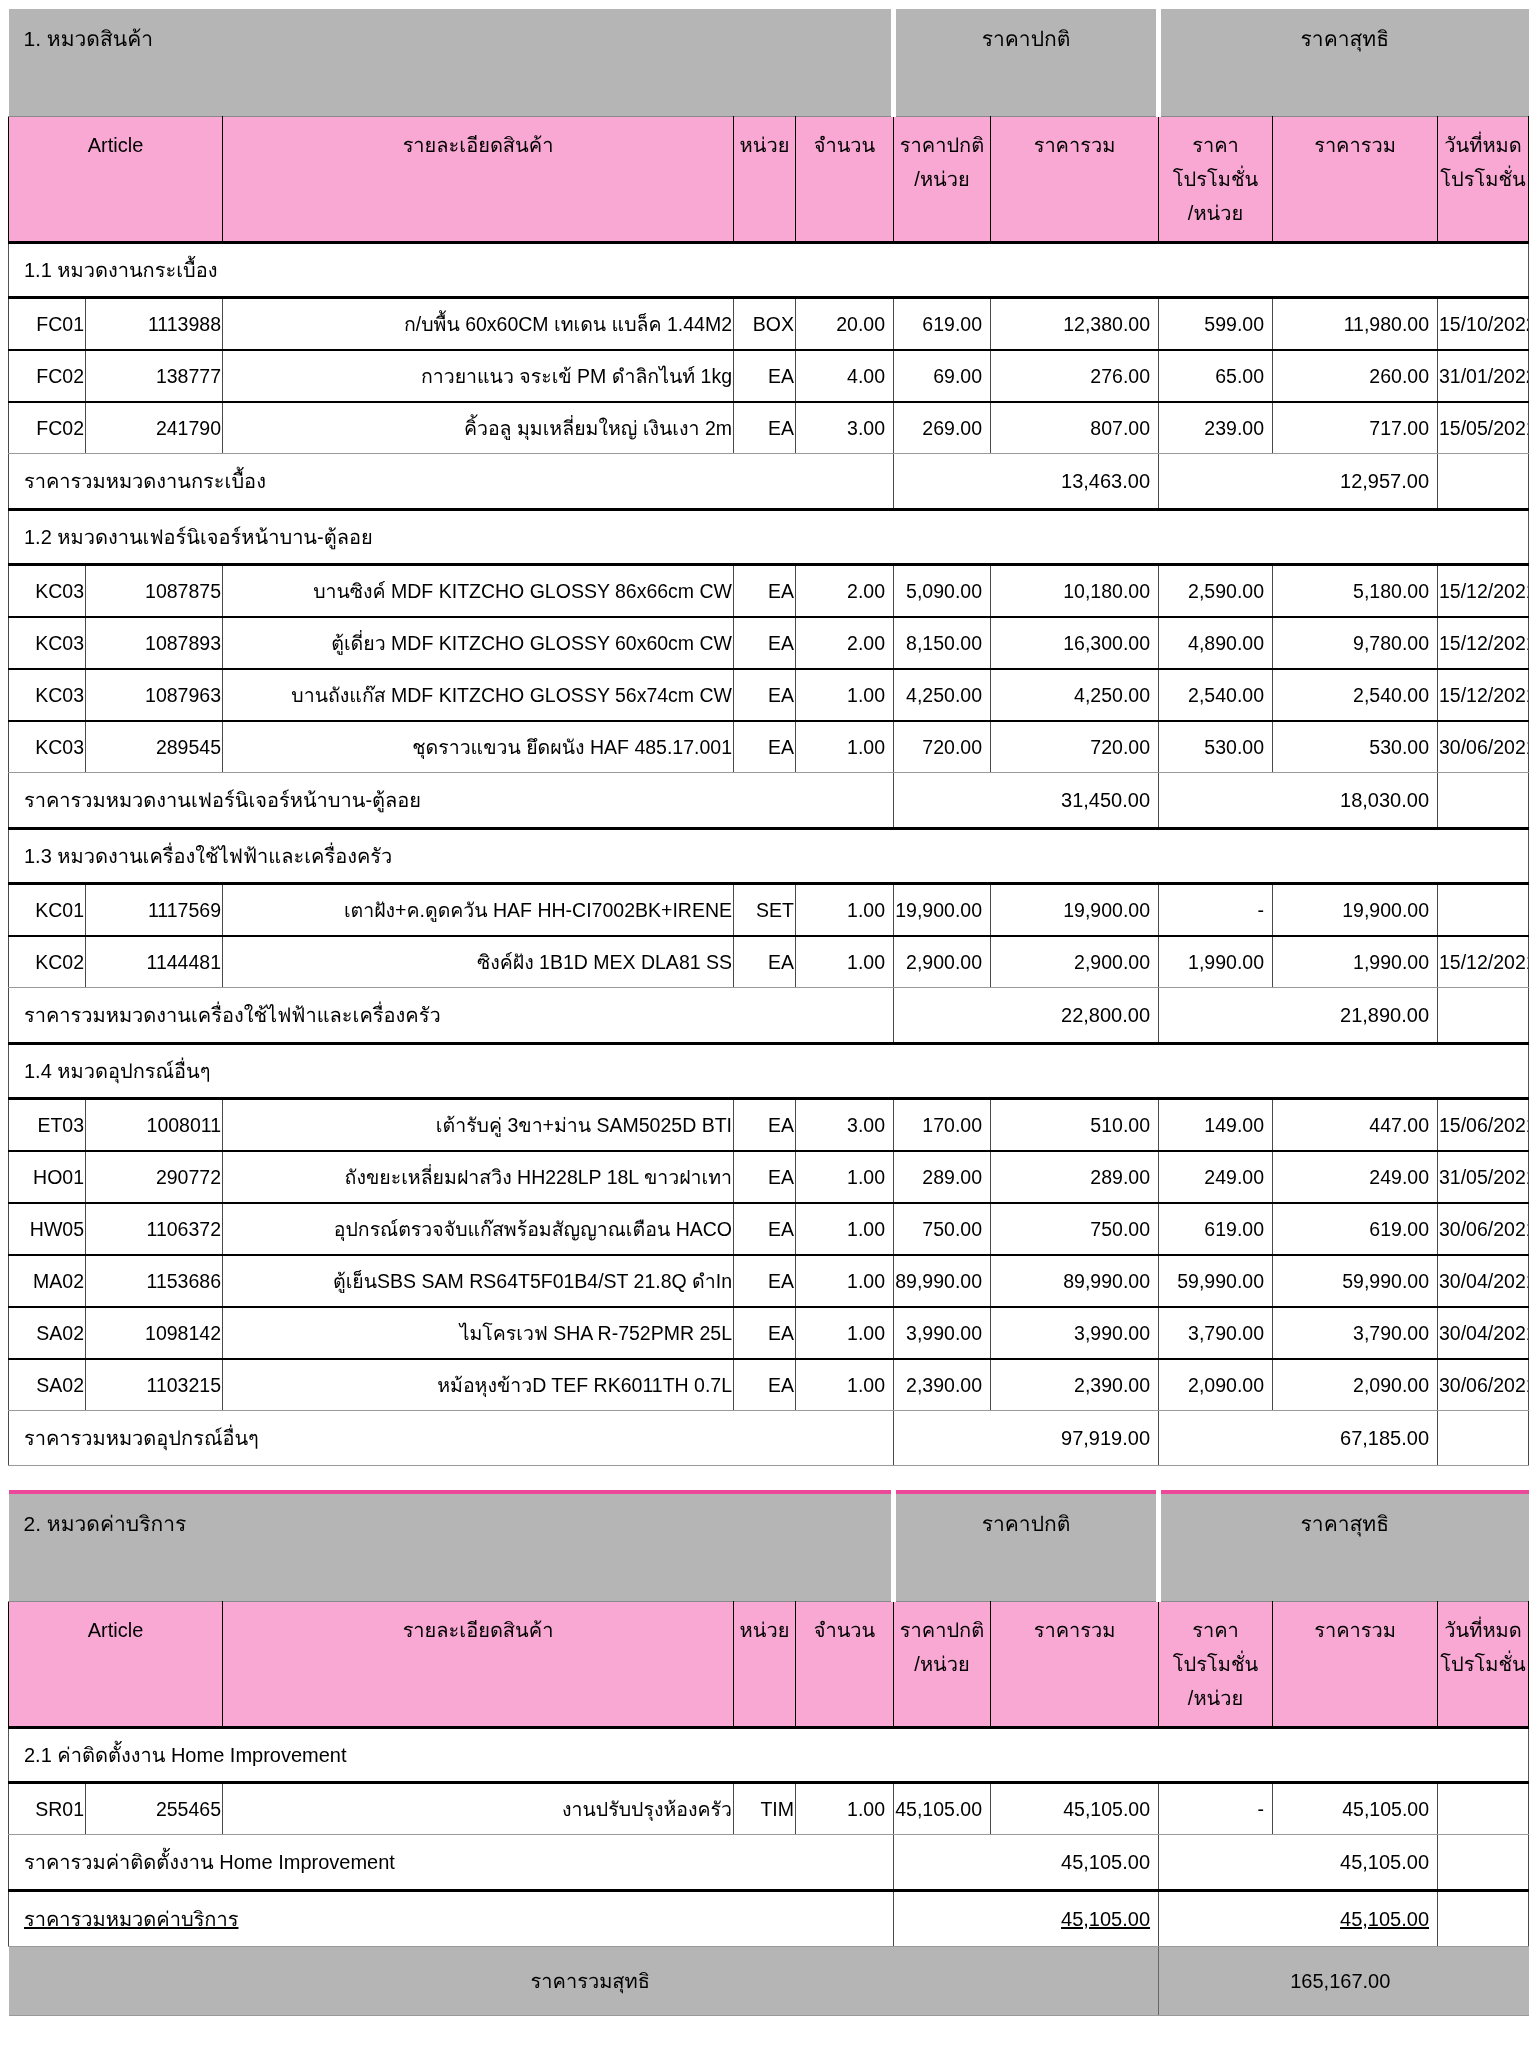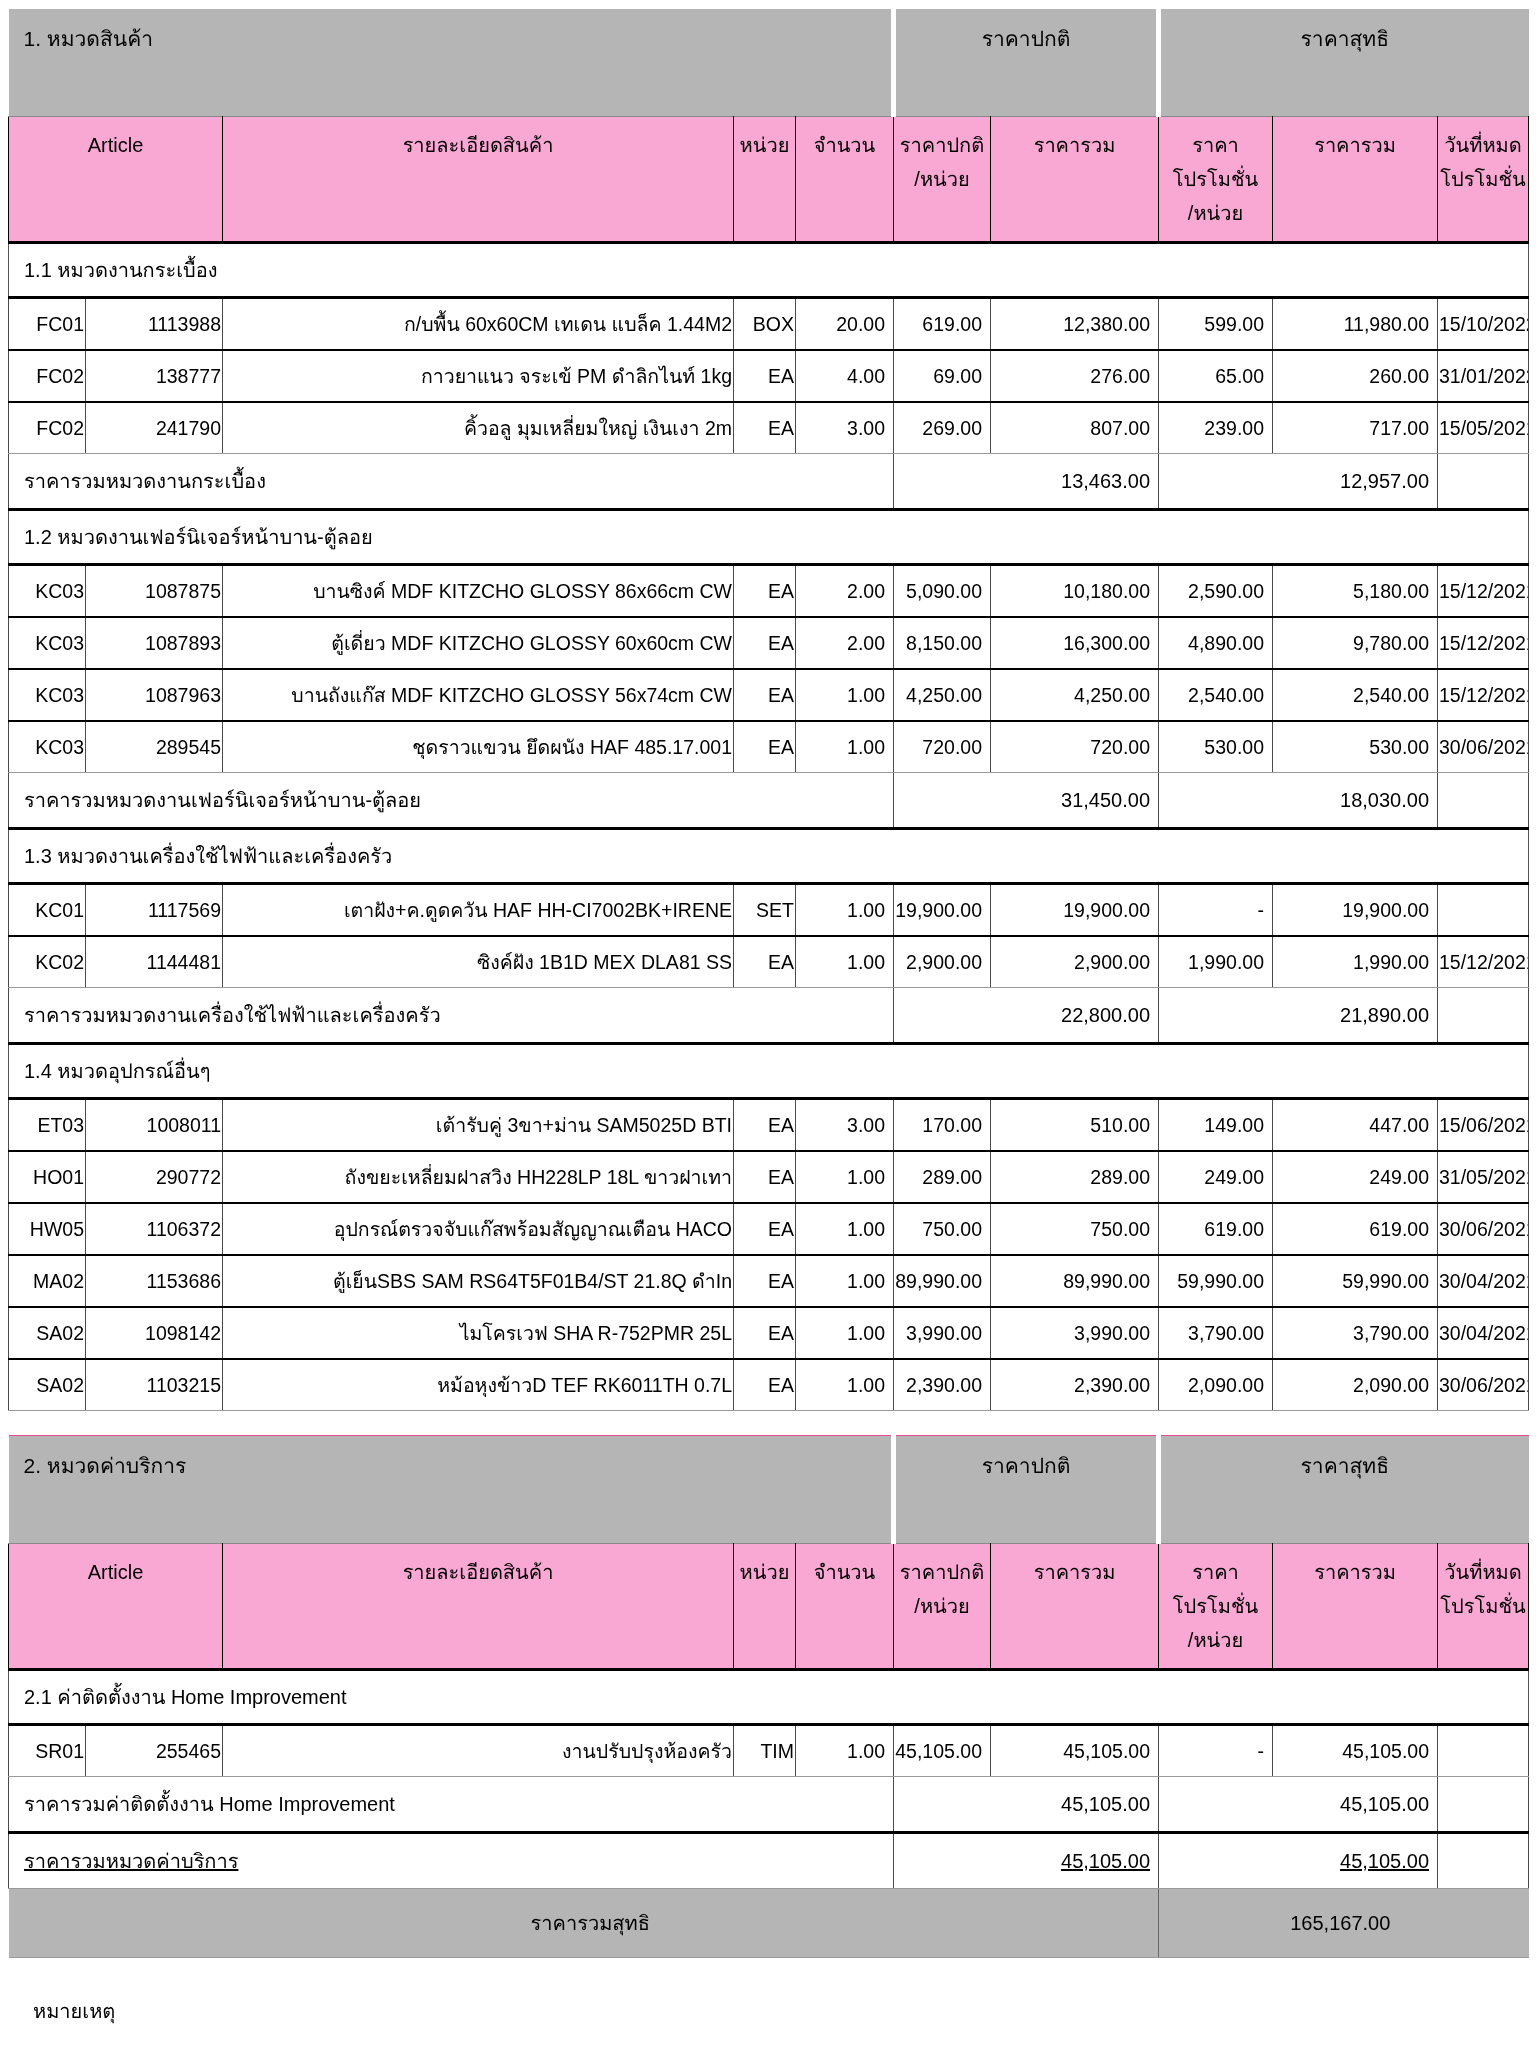--- a/index.html
+++ b/index.html
@@ -313,26 +313,32 @@
           <td class="c">1103215</td>
           <td class="l">หม้อหุงข้าวD TEF RK6011TH 0.7L</td>
           <td class="c">EA</td>
           <td class="r">1.00</td>
           <td class="r">2,390.00</td>
           <td class="r">2,390.00</td>
           <td class="r">2,090.00</td>
           <td class="r">2,090.00</td>
           <td class="r">30/06/2021</td>
         </tr>
+        <tr class="subtotal-row end">
+          <td colspan="5" class="sub-label">ราคารวมหมวดอุปกรณ์อื่นๆ</td>
+          <td colspan="2" class="r">97,919.00</td>
+          <td colspan="2" class="r">67,185.00</td>
+          <td></td>
+        </tr>
       </tbody>
   </table>
 
   <div class="gap"></div>
 
-  <table style="border-top:1px solid #ec4899;border-radius:30px;">
+  <table style="border-top:4px solid #ec4899;border-radius:30px;">
     <colgroup>
       <col style="width:77px">
         <col style="width:137px">
         <col style="width:511px">
       <col style="width:62px">
         <col style="width:98px">
         <col style="width:97px">
       <col style="width:168px">
         <col style="width:114px">
         <col style="width:165px">

